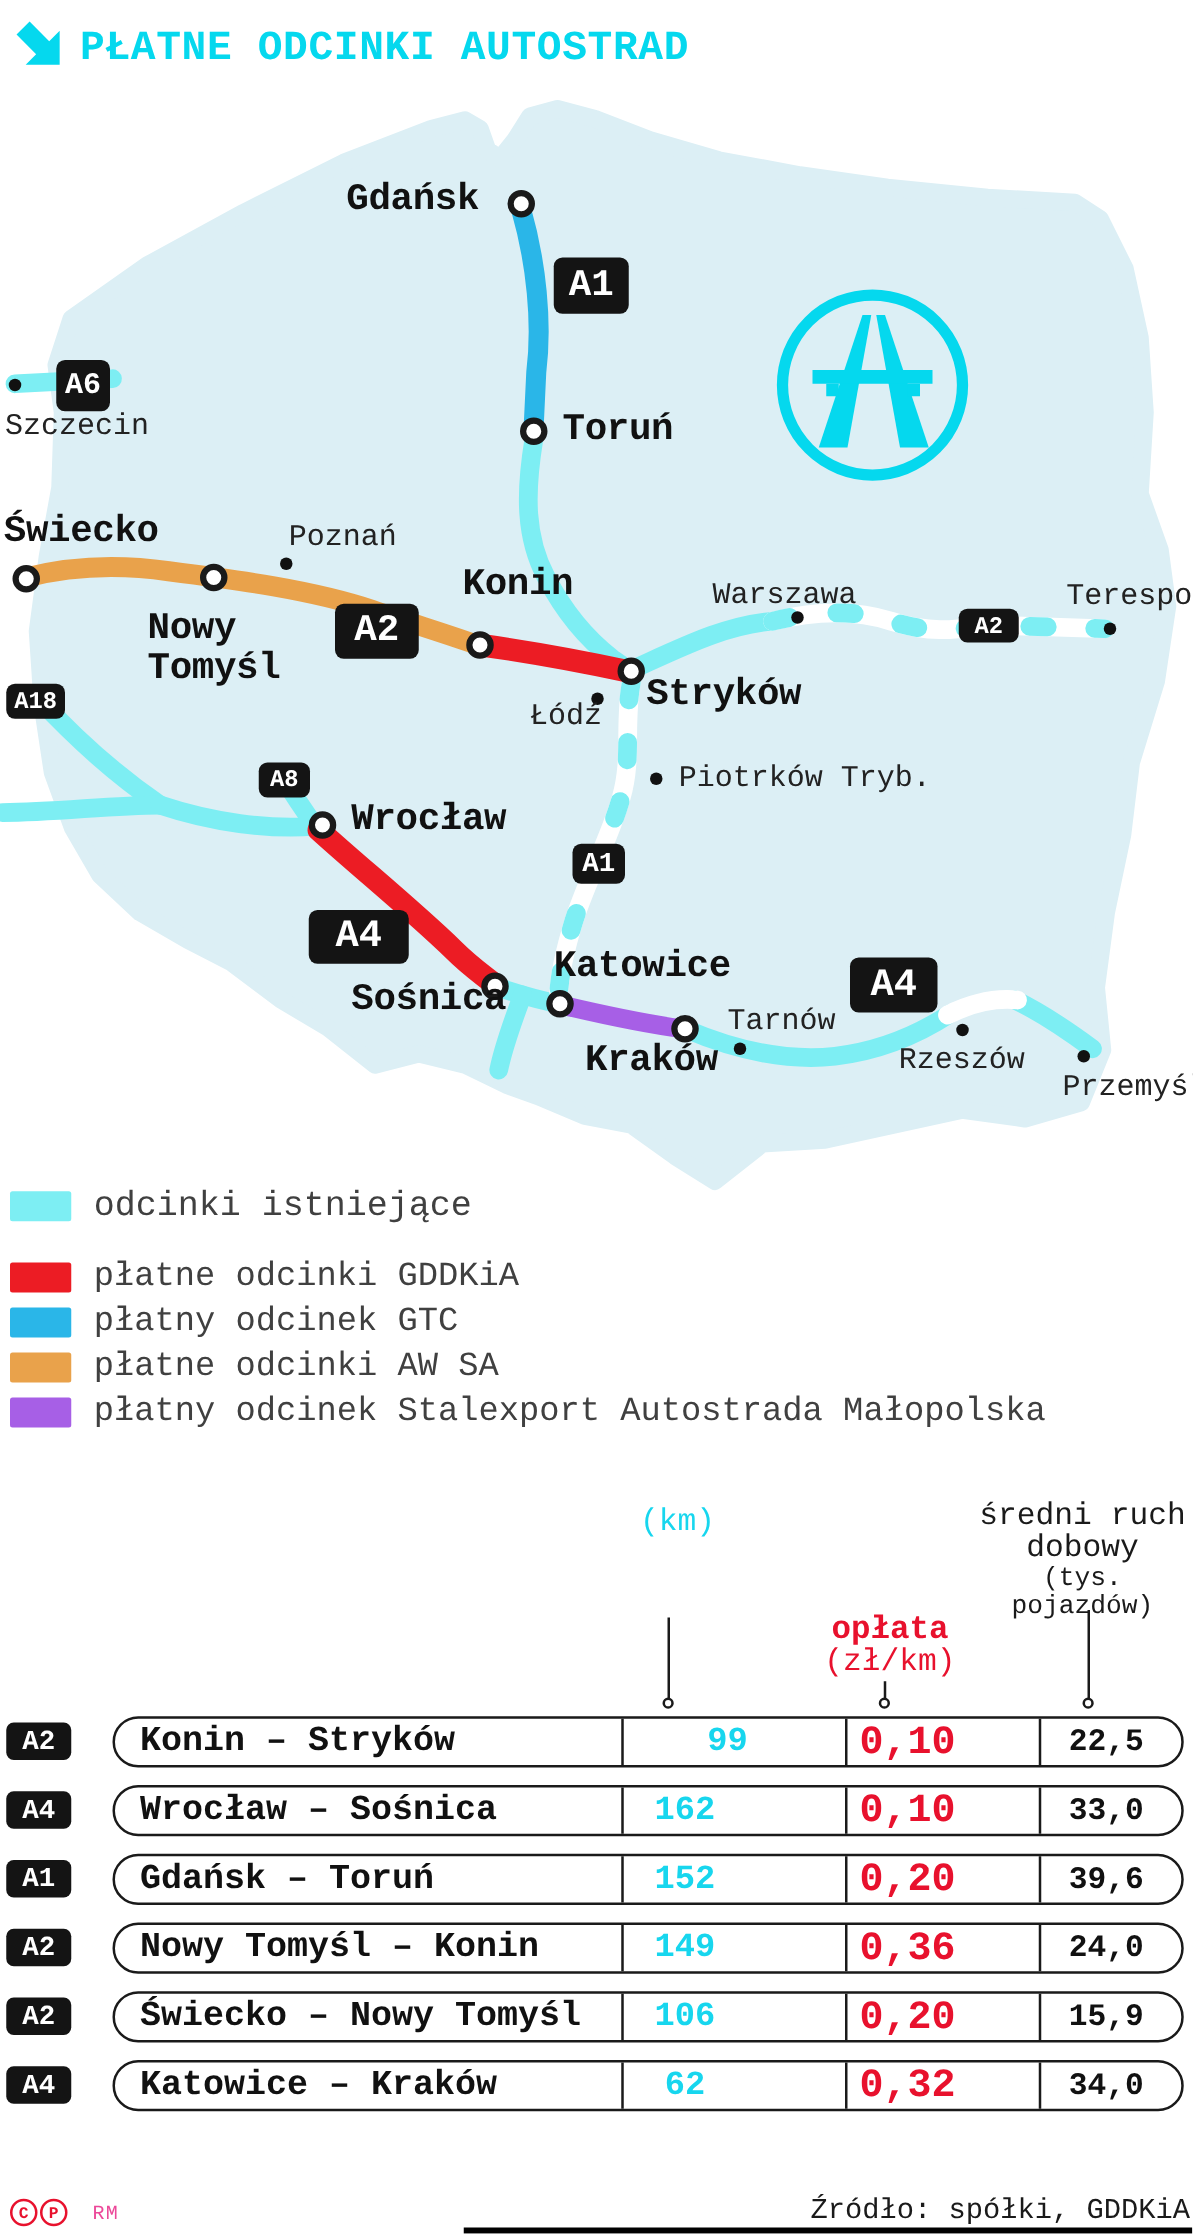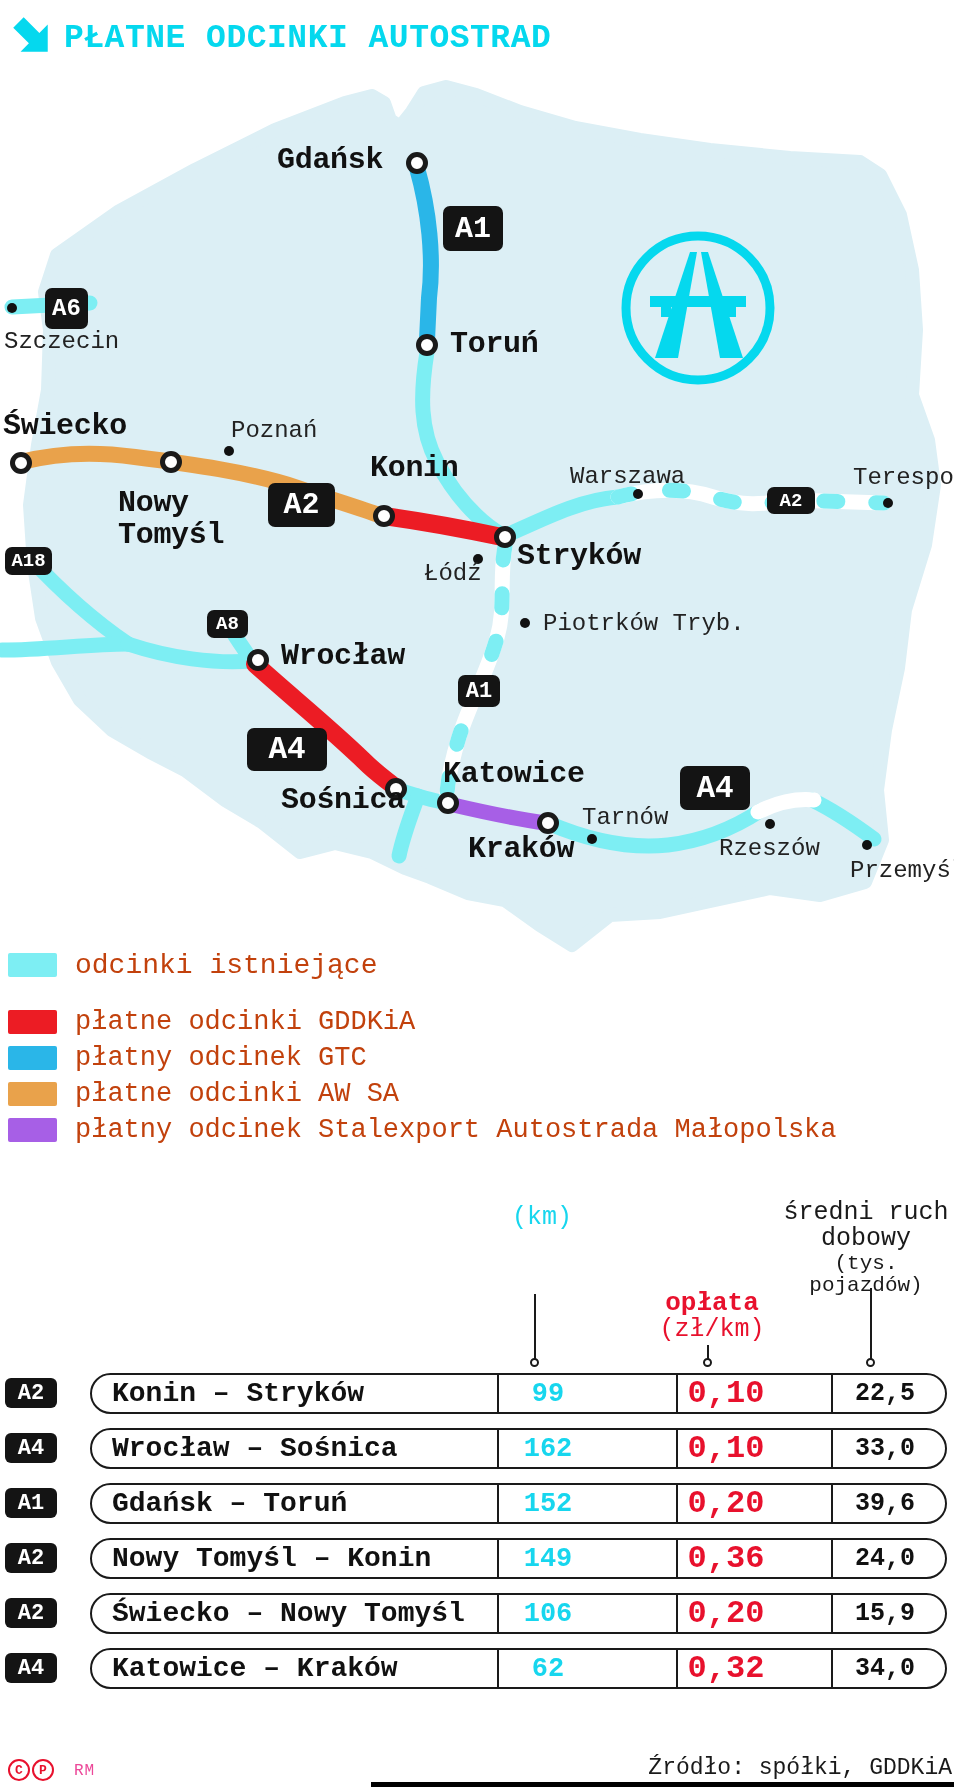--- a/index.html
+++ b/index.html
@@ -4,21 +4,21 @@
 <style>
   html,body{margin:0;padding:0;background:#fff;}
   #canvas{position:relative;width:954px;height:1787px;background:#fff;overflow:hidden;
           font-family:Liberation Mono, monospace;color:#1a1a1a;}
   .abs{position:absolute;}
   .lbl-major{position:absolute;font-weight:700;font-size:30px;color:#111;white-space:nowrap;letter-spacing:-0.3px;line-height:1.08;}
   .lbl-minor{position:absolute;font-weight:400;font-size:24px;color:#222;white-space:nowrap;}
   .mbadge{position:absolute;background:#141414;color:#fff;font-weight:700;display:flex;align-items:center;justify-content:center;border-radius:7px;}
   .legend-row{position:absolute;display:flex;align-items:center;height:28px;}
   .legend-sw{width:49px;height:24px;border-radius:2px;margin-right:18px;flex:0 0 auto;}
-  .legend-tx{font-size:27px;font-weight:400;color:#c2410c;white-space:nowrap;}
+  .legend-tx{font-size:27px;font-weight:400;color:#404040;white-space:nowrap;}
   .colhead{position:absolute;text-align:center;line-height:1.05;}
   .colhead .t{font-weight:700;font-size:26px;}
   .colhead .u{font-weight:400;font-size:25px;}
   .colhead.plain .t{font-weight:400;font-size:25px;}
   .colhead.plain .u{font-size:21px;}
   .connector{position:absolute;width:2px;background:#1a1a1a;}
   .conn-dot{position:absolute;width:9px;height:9px;border:2px solid #1a1a1a;border-radius:50%;background:#fff;box-sizing:border-box;}
   .trow{position:absolute;left:0;width:954px;height:41px;}
   .trow .rbadge{position:absolute;left:5px;top:5px;width:52px;height:30px;background:#141414;color:#fff;
         font-weight:700;font-size:22px;border-radius:6px;display:flex;align-items:center;justify-content:center;}
@@ -188,21 +188,21 @@
   <div class="connector" style="left:870px;top:1288px;height:72px;"></div>
   <div class="conn-dot" style="left:866px;top:1358px;"></div>
 
   <div class="trow" style="top:1373px;">
     <div class="rbadge">A2</div>
     <div class="pill"></div>
     <div class="vdiv" style="left:497px;"></div>
       <div class="vdiv" style="left:676px;"></div>
       <div class="vdiv" style="left:831px;"></div>
     <div class="route">Konin – Stryków</div>
-    <div class="vlen c-len" style="color: rgb(23, 214, 238);">99</div>
+    <div class="vlen c-len" style="color: rgb(23, 214, 238); padding-left: 34px;">99</div>
     <div class="vtoll c-toll" style="color: rgb(232, 17, 45);">0,10</div>
     <div class="vtraf">22,5</div>
   </div>
   <div class="trow" style="top:1428px;">
     <div class="rbadge">A4</div>
     <div class="pill"></div>
     <div class="vdiv" style="left:497px;"></div>
       <div class="vdiv" style="left:676px;"></div>
       <div class="vdiv" style="left:831px;"></div>
     <div class="route">Wrocław – Sośnica</div>

